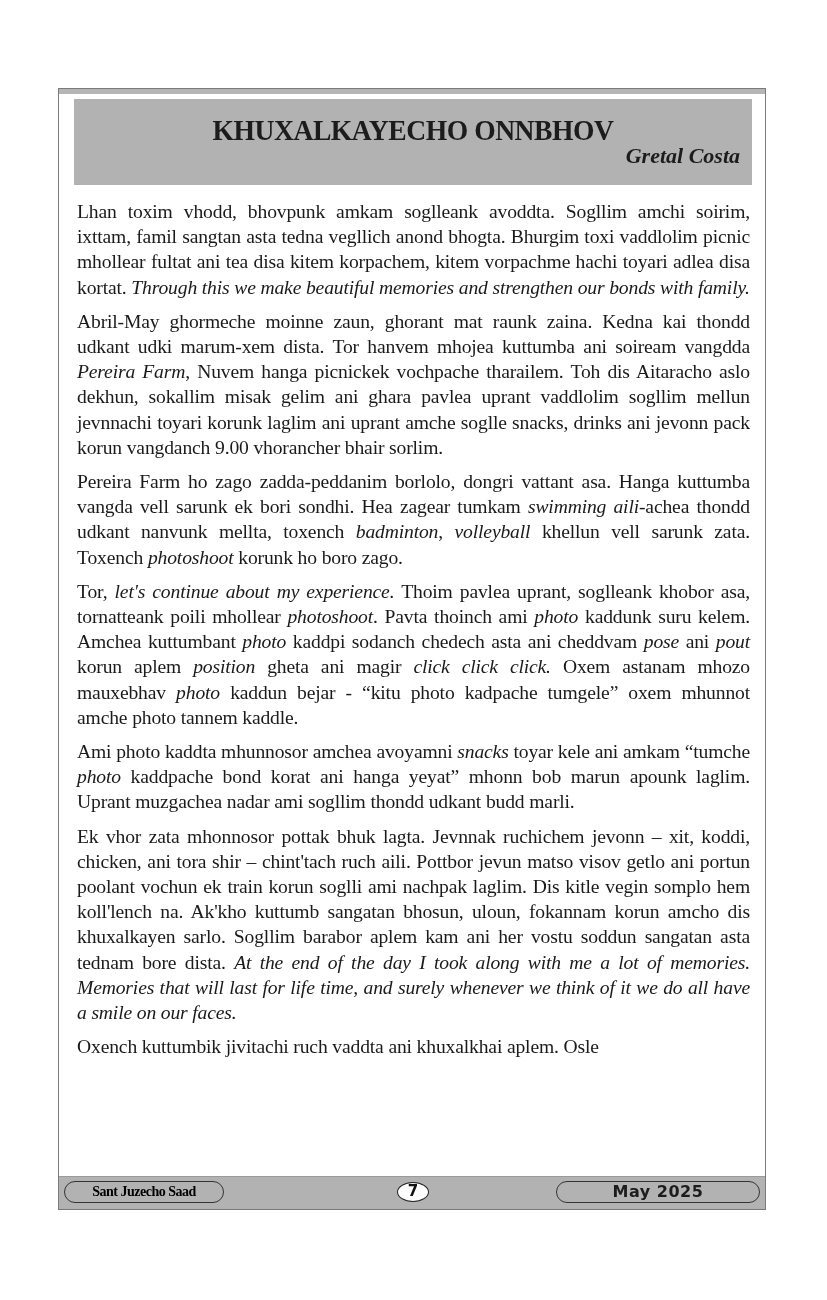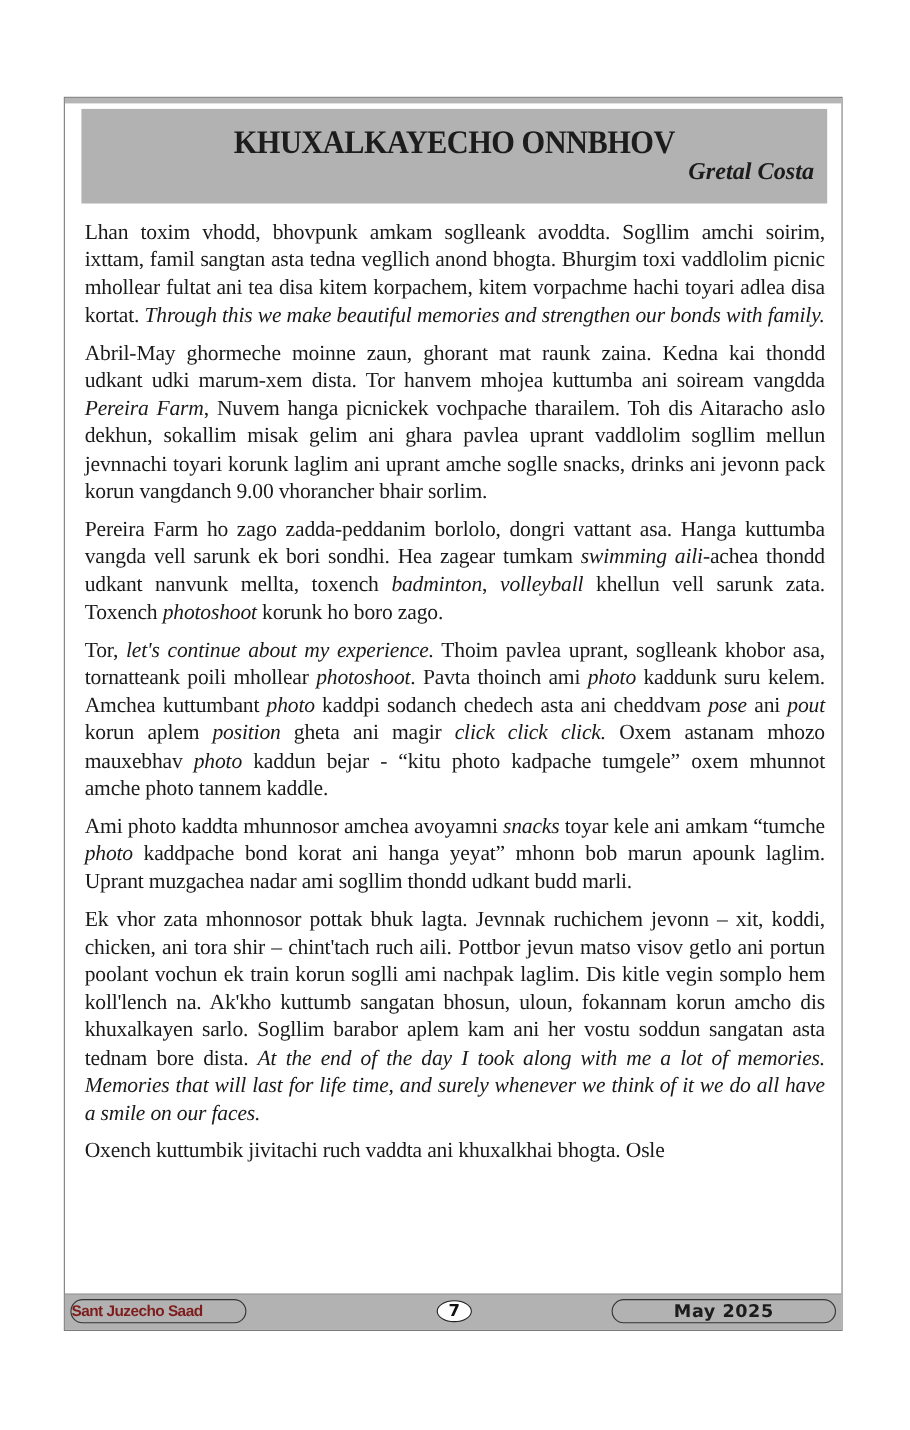--- a/index.html
+++ b/index.html
@@ -102,26 +102,26 @@
     }
     .footer-left {
       position: absolute;
       left: 5px;
       top: 4px;
       height: 22px;
       width: 160px;
       border: 1.5px solid #333;
       border-radius: 12px;
       box-sizing: border-box;
-      font-family: Liberation Sans, sans-serif;
+      font-family: Liberation Serif, serif;
       font-weight: bold;
       font-size: 14px;
       line-height: 19px;
-      text-align: left;
-      color: #7f1d1d;
+      text-align: center;
+      color: #000000;
       letter-spacing: -0.5px;
       transform-origin: left center;
     }
     .footer-page {
       position: absolute;
       left: 338px;
       top: 5px;
       width: 32px;
       height: 20px;
       border: 1.5px solid #222;
@@ -167,21 +167,21 @@
   <div class="body-text">
     <div id="paragraphs">
         <p><span>Lhan toxim vhodd, bhovpunk amkam soglleank avoddta. Sogllim amchi soirim, ixttam, famil sangtan asta tedna vegllich anond bhogta. Bhurgim toxi vaddlolim picnic mhollear fultat ani tea disa kitem korpachem, kitem vorpachme hachi toyari adlea disa kortat. </span><em>Through this we make beautiful memories and strengthen our bonds with family.</em></p>
         <p><span>Abril-May ghormeche moinne zaun, ghorant mat raunk zaina. Kedna kai thondd udkant udki marum-xem dista. Tor hanvem mhojea kuttumba ani soiream vangdda </span><em>Pereira Farm</em><span>, Nuvem hanga picnickek vochpache tharailem. Toh dis Aitaracho aslo dekhun, sokallim  misak gelim ani ghara pavlea uprant vaddlolim sogllim mellun jevnnachi toyari korunk laglim ani uprant amche soglle snacks, drinks ani jevonn pack korun vangdanch 9.00 vhorancher bhair sorlim.</span></p>
         <p><span>Pereira Farm ho zago zadda-peddanim borlolo, dongri vattant asa. Hanga kuttumba vangda vell sarunk ek bori sondhi. Hea zagear tumkam </span><em>swimming aili</em><span>-achea thondd udkant nanvunk mellta, toxench </span><em>badminton</em><span>, </span><em>volleyball</em><span> khellun vell sarunk zata. Toxench </span><em>photoshoot</em><span> korunk ho boro zago.</span></p>
         <p><span>Tor, </span><em>let's continue about my experience.</em><span> Thoim pavlea uprant, soglleank khobor asa, tornatteank poili mhollear </span><em>photoshoot</em><span>. Pavta thoinch ami </span><em>photo</em><span> kaddunk suru kelem. Amchea kuttumbant </span><em>photo</em><span> kaddpi sodanch chedech asta ani cheddvam </span><em>pose</em><span> ani </span><em>pout</em><span> korun aplem </span><em>position</em><span> gheta ani magir </span><em>click click click.</em><span> Oxem astanam mhozo mauxebhav </span><em>photo</em><span> kaddun bejar - “kitu photo kadpache tumgele” oxem mhunnot amche photo tannem kaddle.</span></p>
         <p><span>Ami photo kaddta mhunnosor amchea avoyamni </span><em>snacks</em><span> toyar kele ani amkam “tumche </span><em>photo</em><span> kaddpache bond korat ani hanga yeyat” mhonn bob marun apounk laglim. Uprant muzgachea nadar ami sogllim thondd udkant budd marli.</span></p>
         <p><span>Ek vhor zata mhonnosor pottak bhuk lagta. Jevnnak ruchichem jevonn – xit, koddi, chicken, ani tora shir – chint'tach ruch aili. Pottbor jevun matso visov getlo ani portun poolant vochun ek train korun soglli ami nachpak laglim. Dis kitle vegin somplo hem koll'lench na. Ak'kho kuttumb sangatan bhosun, uloun, fokannam korun amcho dis khuxalkayen sarlo. Sogllim barabor aplem kam ani her vostu soddun sangatan asta tednam bore dista. </span><em>At the end of the day I took along with me a lot of memories. Memories that will last for life time, and surely whenever we think of it we do all have a smile on our faces.</em></p>
       </div>
     <p class="last">
-      <span>Oxench kuttumbik jivitachi ruch vaddta ani khuxalkhai bhogta. Osle</span><br>
+      <span>Oxench kuttumbik jivitachi ruch vaddta ani khuxalkhai aplem. Osle</span><br>
     </p>
   </div>
 
   <div class="footer-band">
     <div class="footer-left">Sant Juzecho Saad</div>
     <div class="footer-page">7</div>
     <div class="footer-right">May 2025</div>
   </div>
 </div>
 

